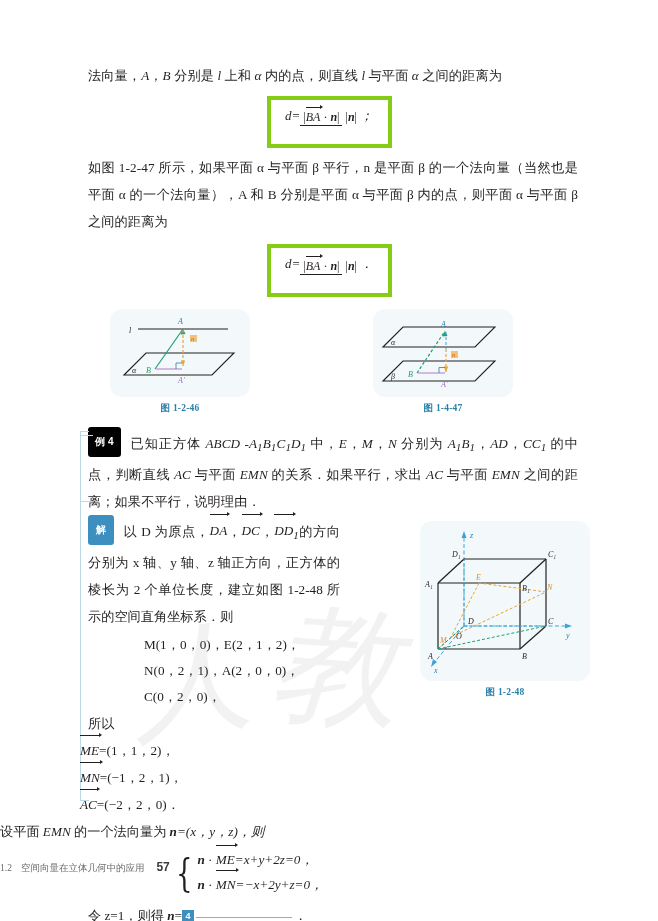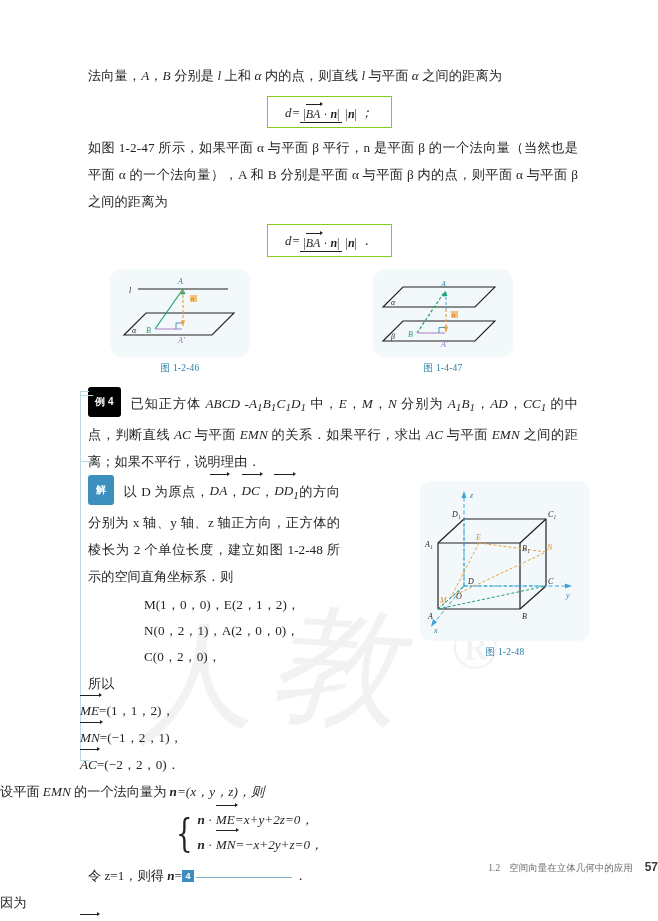--- a/index.html
+++ b/index.html
@@ -51,39 +51,39 @@
   }
   .vec::before {
     content:""; position:absolute; right:-3px; top:-4px;
     border-left:3.5px solid #231f20;
     border-top:2px solid transparent;
     border-bottom:2px solid transparent;
   }
 
   
   .fbox {
-    border:1px solid #84cc16; background:#fff;
+    border:4px solid #84cc16; background:#fff;
     width:125px; margin:7px auto 6px auto;
-    padding:6px 4px 5px 4px;
+    padding:6px 4px 19px 4px;
     text-align:center;
   }
   .frac-line { display:inline-block; vertical-align:middle; text-align:center; }
   .frac-top { border-bottom:1px solid #231f20; padding:0 3px 1px 3px; font-size:12px; }
   .frac-bot { padding:1px 3px 0 3px; font-size:12px; }
   .deq { font-size:13px; vertical-align:middle; font-style:italic; }
 
   
   .figrow { display:flex; justify-content:space-between; margin:12px 145px 0 110px; }
   .figcard {
     background:#f3f9fb; border-radius:12px;
     width:140px; height:88px; position:relative;
   }
   .figcap {
     text-align:center; color:#2b7fa8; font-size:9.5px;
-    font-weight:normal; margin-top:5px; letter-spacing:.2px;
+    font-weight:bold; margin-top:5px; letter-spacing:.2px;
   }
   .figcap .sq { color:#2b7fa8; }
 
   
   .exblock { position:relative; margin-top:12px; }
   .margin-rule {
     position:absolute; left:80px; top:4px;
     width:9px; height:370px;
     border-left:1.1px solid #bcd9e6;
     border-top:1.1px solid #bcd9e6;
@@ -141,21 +141,21 @@
   }
   .blankline {
     display:inline-block; width:96px;
     border-bottom:1px solid #7fb5cc; vertical-align:2px;
     margin:0 2px;
   }
 
   
   .footer {
     position:absolute; left:0; right:0; bottom:46px;
-    text-align:right; 
+    text-align:left; 
     font-size:9.5px; color:#6b6b6b;
     font-family:"Liberation Serif",serif;
   }
   .footer .fnum {
     font-weight:bold; font-size:12px; color:#3a3a3a; margin-left:12px;
     font-family:"Liberation Sans",sans-serif;
   }
   .footer .fsec { margin-right:9px; }
 </style>
 </head>

